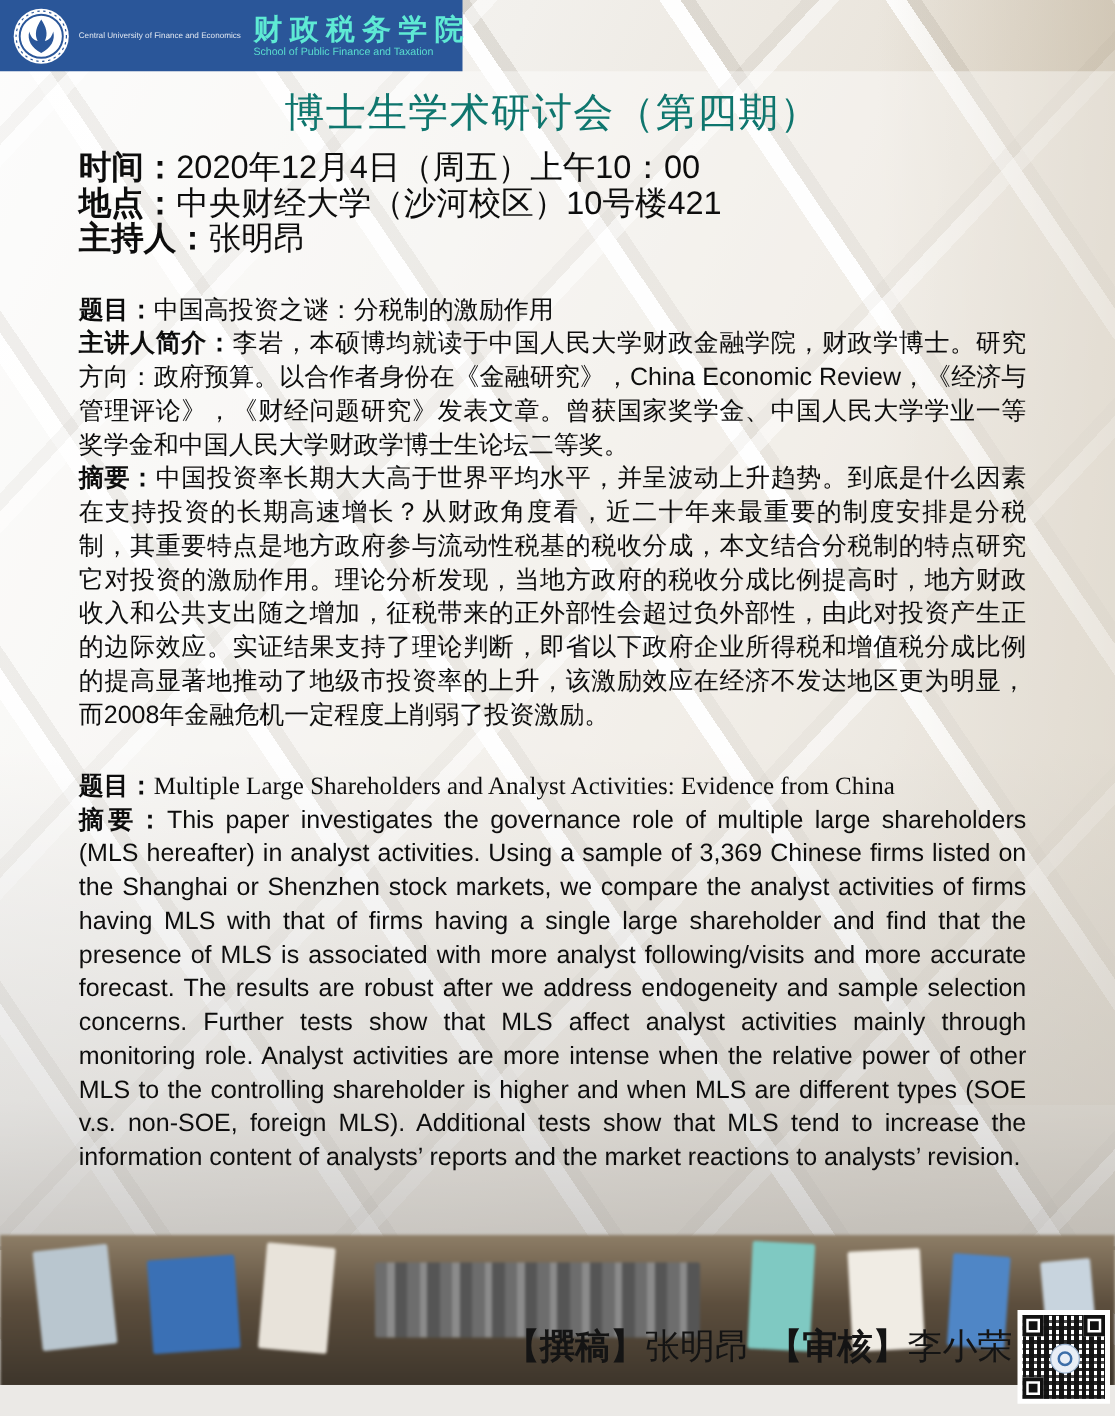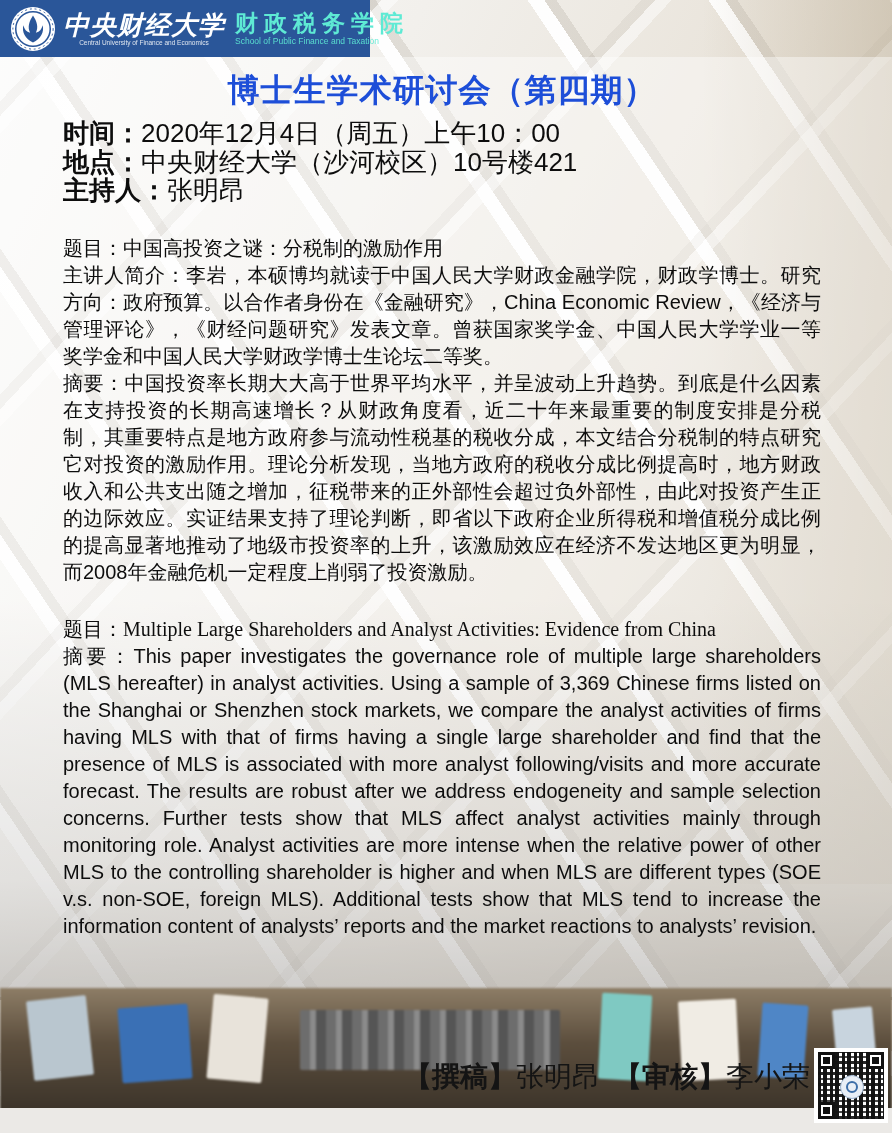--- a/index.html
+++ b/index.html
@@ -35,30 +35,30 @@
   .seal{width:46px; height:46px; flex:0 0 46px; margin-right:7px;}
   .uni-block{margin-right:10px; color:#fff; text-align:center;}
   .uni-cn{font-size:26px; font-weight:700; font-style:italic; letter-spacing:1px; line-height:28px; white-space:nowrap;}
   .uni-en{font-size:6.5px; line-height:8px; white-space:nowrap; opacity:.85;}
   .school-block{color:#5eead4; text-align:left;}
   .school-cn{font-size:23px; font-weight:700; letter-spacing:6px; line-height:26px; white-space:nowrap;}
   .school-en{font-size:8.5px; line-height:11px; white-space:nowrap; opacity:.9;}
   
   .content{position:absolute; left:63px; top:57px; width:758px;}
   h1.title{margin:13px 0 0; font-size:32px; line-height:40px; text-align:center;
-    font-weight:700; letter-spacing:1px; color:#1d4ed8;}
+    font-weight:400; letter-spacing:1px; color:#0f766e;}
   .meta{margin-top:9px;}
   .meta p{margin:0; font-size:26px; line-height:28.5px;}
   .meta b{font-weight:700;}
   .session{margin-top:0;}
   .gap{height:30px;}
   p.line, p.para{margin:0; font-size:20px;}
   p.line{line-height:27px; white-space:nowrap;}
   p.para{line-height:27px; text-align:justify; text-justify:inter-ideograph;}
-  p b{font-weight:400;}
+  p b{font-weight:700;}
   .serif{font-family:"Liberation Serif", serif;}
   
   .credits{position:absolute; top:1063px; right:82px; font-size:28px; line-height:28px;
     color:#141414; white-space:nowrap;}
   .credits b{font-weight:700;}
   .credits .name{margin-right:14px;}
   .qr{position:absolute; right:4px; top:1048px; width:74px; height:75px;
     background:#fff; box-sizing:border-box;}
   .qr-pattern{position:absolute; inset:4px;
     background:
@@ -99,21 +99,20 @@
   <header class="banner" style="background:#2a5699;">
     <div class="seal">
       <svg viewBox="0 0 48 48" width="46" height="46">
         <circle cx="24" cy="24" r="23" fill="#ffffff"></circle>
         <circle cx="24" cy="24" r="18" fill="none" stroke="#2a5699" stroke-width="1.6"></circle>
         <circle cx="24" cy="24" r="21" fill="none" stroke="#2a5699" stroke-width="1" stroke-dasharray="2 3"></circle>
         <path d="M24 10 C20 16 18 22 21 28 C17 27 15 24 14 20 C12 27 16 34 24 38 C32 34 36 27 34 20 C33 24 31 27 27 28 C30 22 28 16 24 10 Z" fill="#2a5699"></path>
       </svg>
     </div>
     <div class="uni-block">
-      <div class="uni-cn">中央财经大学</div>
       <div class="uni-en">Central University of Finance and Economics</div>
     </div>
     <div class="school-block">
       <div class="school-cn">财政税务学院</div>
       <div class="school-en">School of Public Finance and Taxation</div>
     </div>
   </header>
 
   <main class="content">
     <h1 class="title">博士生学术研讨会（第四期）</h1>

